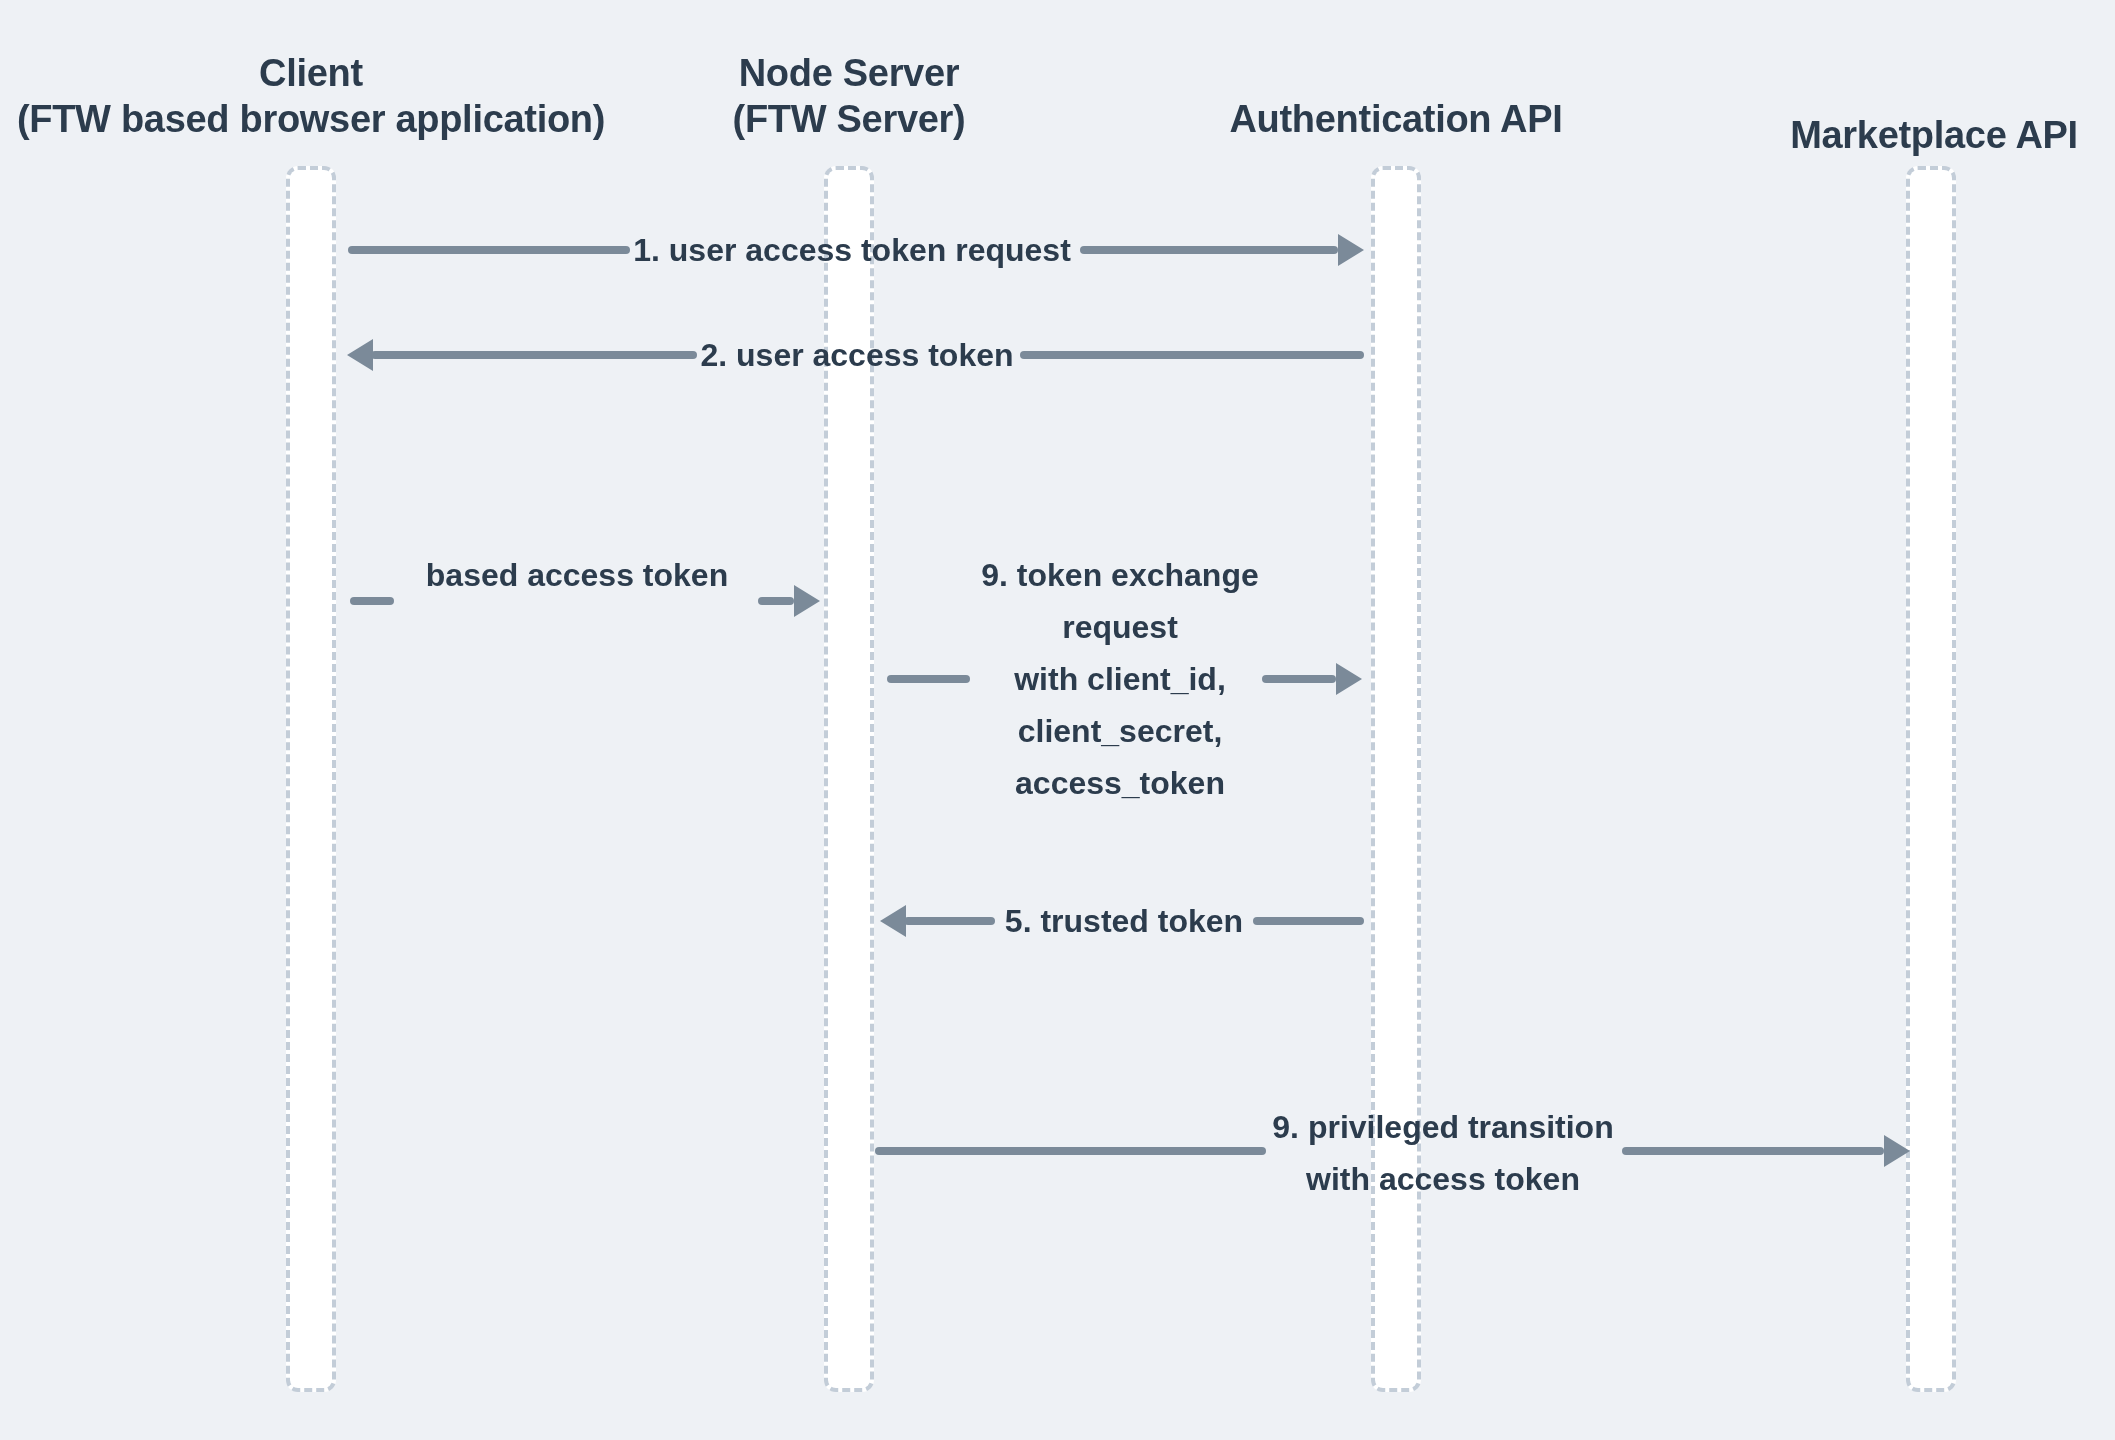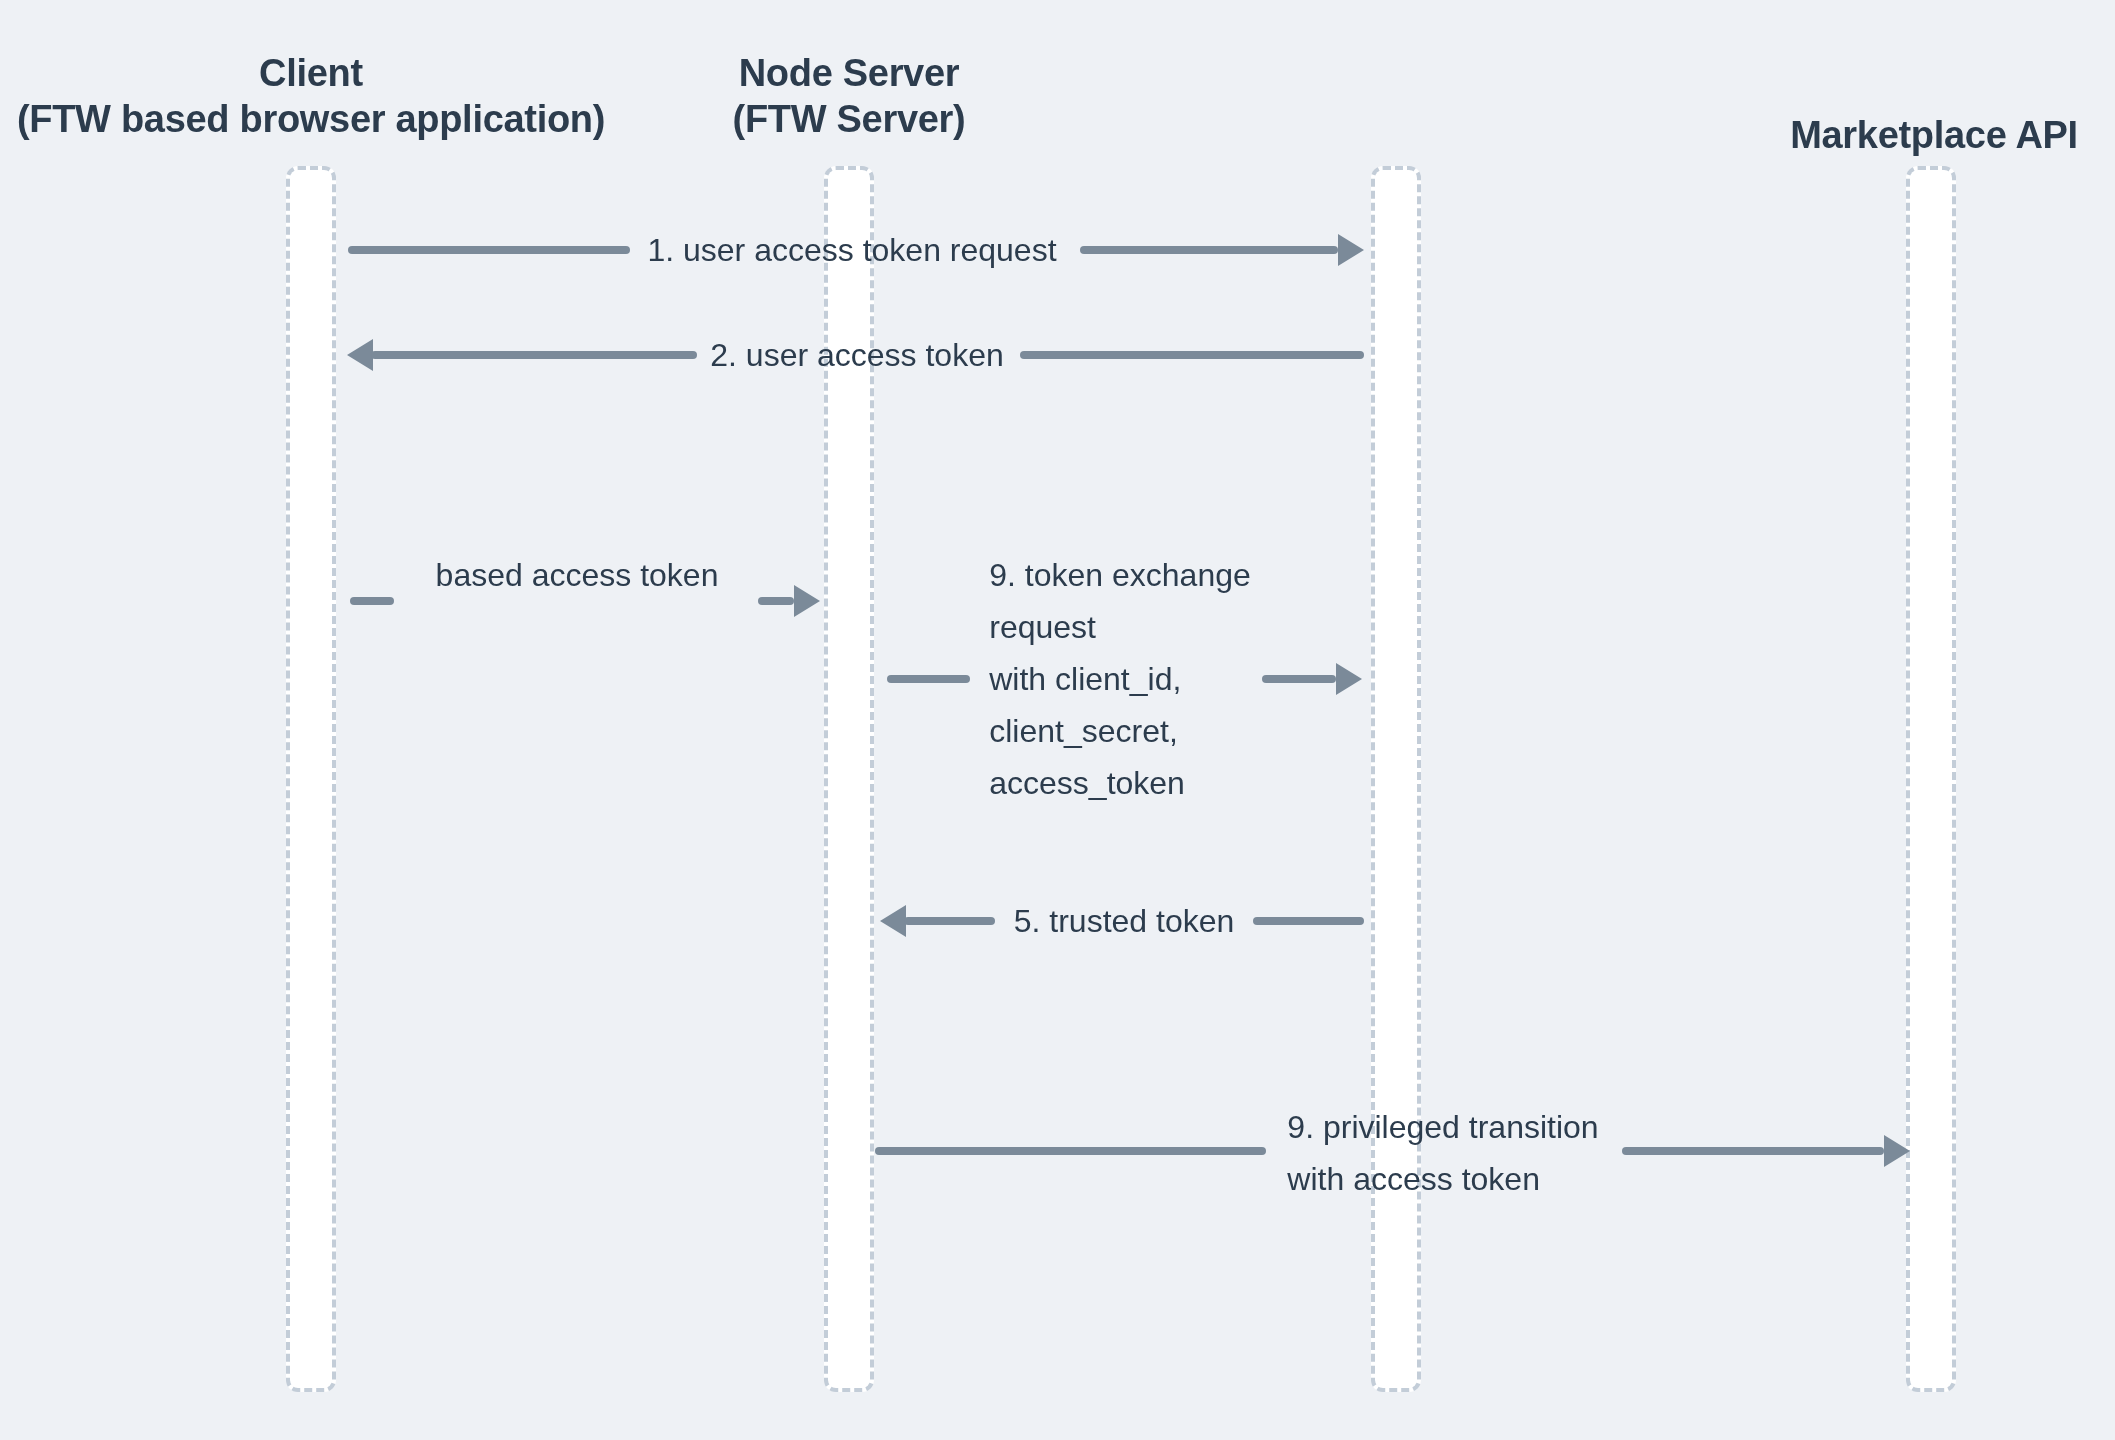--- a/index.html
+++ b/index.html
@@ -57,37 +57,42 @@
     border-top:16px solid transparent;
     border-bottom:16px solid transparent;
   }
   .head.r{border-left:26px solid var(--arrow);}
   .head.l{border-right:26px solid var(--arrow);}
 
   
   .mlabel{
     position:absolute;
     transform:translateX(-50%);
+    text-align:center;
     font-size:32px;
     line-height:52px;
     white-space:nowrap;
+    font-weight:bold;
   }
 </style>
 </head>
 <body>
 
 <div class="stage">
 
   <div class="hdr" style="left:311px;top:50px">
     <div>Client</div>
     <div>(FTW based browser application)</div>
   </div>
   <div class="hdr" style="left:849px;top:50px">
     <div>Node Server</div>
     <div>(FTW Server)</div>
+  </div>
+  <div class="hdr" style="left:1396px;top:96px">
+    <div>Authentication API</div>
   </div>
   <div class="hdr" style="left:1934px;top:112px">
     <div>Marketplace API</div>
   </div>
 
   <div class="lifeline" style="left:286px"></div>
   <div class="lifeline" style="left:824px"></div>
   <div class="lifeline" style="left:1371px"></div>
   <div class="lifeline" style="left:1906px"></div>
 

